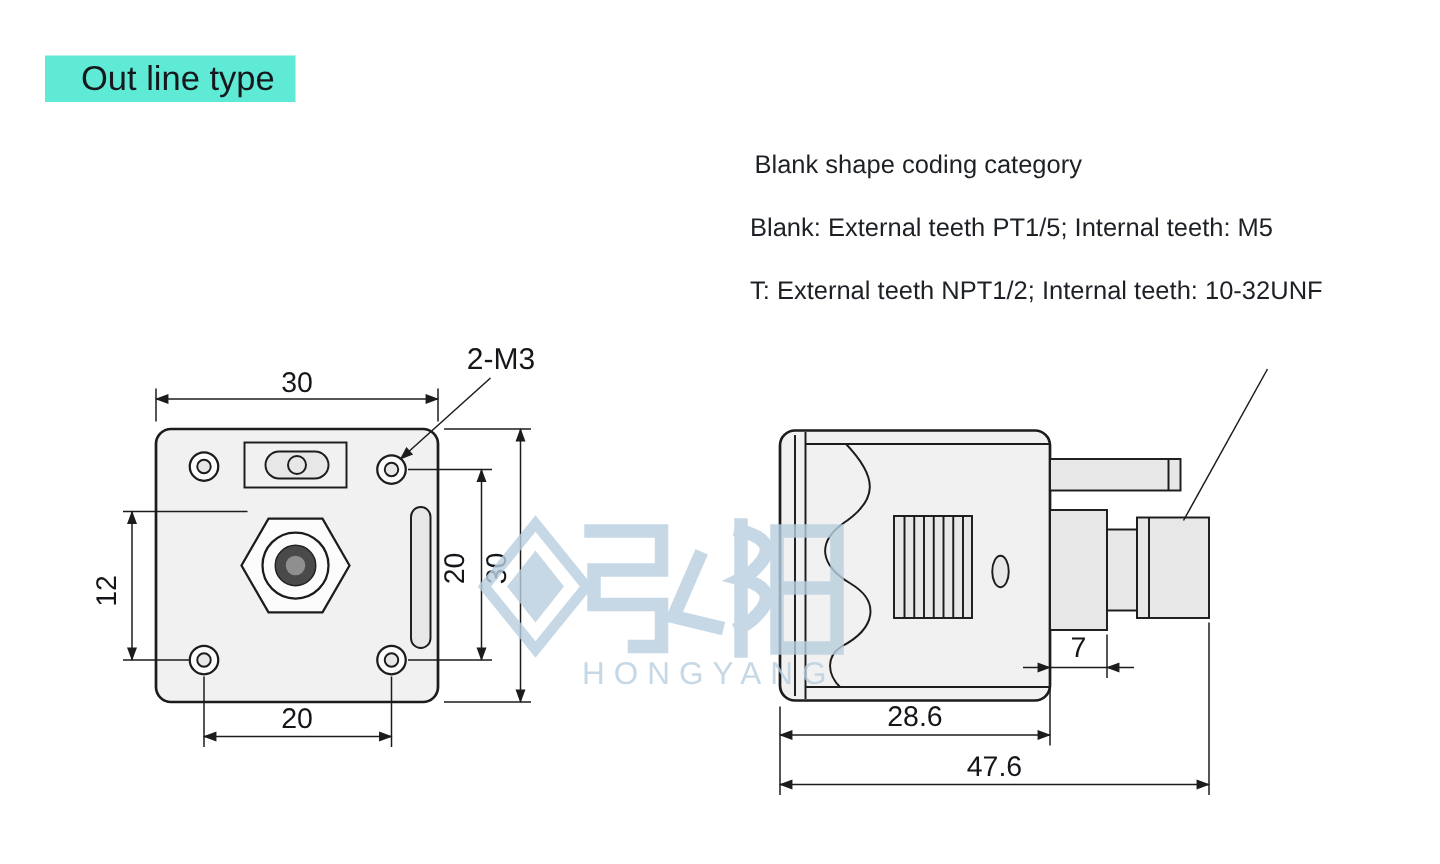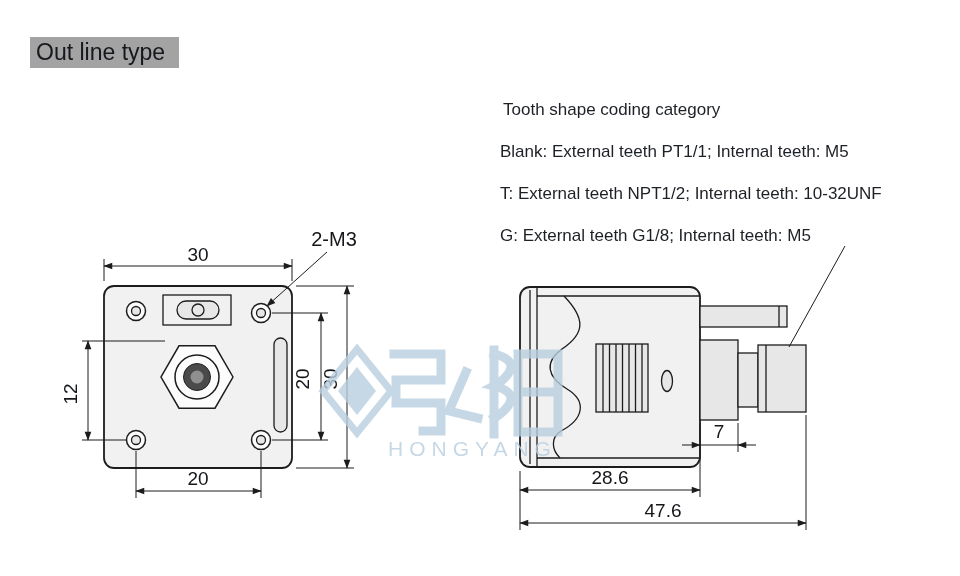--- a/index.html
+++ b/index.html
@@ -1,21 +1,21 @@
 <!DOCTYPE html>
 <html><head>
 <meta charset="utf-8">
 <style>
   * { margin:0; padding:0; box-sizing:border-box; }
   html,body { width:960px; height:576px; }
   body { background:#ffffff; font-family:"Liberation Sans", sans-serif; position:relative; overflow:hidden; }
   .title-badge {
     position:absolute; left:30px; top:37px;
-    background:#a3a3a3; color:#15181d;
-    font-size:23px; line-height:31px; padding:0 14px 0 6px;
+    background:#5eead4; color:#15181d;
+    font-size:23px; line-height:31px; padding:0 14px 0 24px;
   }
   .notes { position:absolute; left:500px; top:100px; color:#1d2025; font-size:17px; }
   .notes .nline { line-height:20px; margin-bottom:22px; white-space:nowrap; }
   .notes .heading { margin-left:3px; }
   svg.drawing { position:absolute; left:0; top:0; }
 
   .p-out  { fill:#f1f1f1; stroke:#1c1c1c; stroke-width:1.8; }
   .p-in   { fill:#e7e7e7; stroke:#1c1c1c; stroke-width:1.3; }
   .p-white{ fill:#fcfcfc; stroke:#1c1c1c; stroke-width:1.5; }
   .p-line { fill:none;    stroke:#1c1c1c; stroke-width:1.3; }
@@ -25,24 +25,23 @@
   .wm     { opacity:0.8; }
   .wm-stroke { fill:none; stroke:#b9cfdf; stroke-width:9; stroke-linecap:square; }
   .wm-latin  { font-family:"Liberation Sans",sans-serif; font-size:21px; letter-spacing:6px; fill:#b9cfdf; }
 </style>
 </head>
 <body>
 
 <div class="title-badge">Out line type</div>
 
 <div class="notes">
-  <div class="nline heading">Tooth shape coding category</div>
-  <div class="nline">Blank: External teeth PT1/1; Internal teeth: M5</div>
+  <div class="nline heading">Blank shape coding category</div>
+  <div class="nline">Blank: External teeth PT1/5; Internal teeth: M5</div>
   <div class="nline">T: External teeth NPT1/2; Internal teeth: 10-32UNF</div>
-  <div class="nline">G: External teeth G1/8; Internal teeth: M5</div>
 </div>
 
 <svg class="drawing" width="960" height="576" viewBox="0 0 960 576">
   <defs>
     <marker id="arr" viewBox="0 0 10 10" refX="9.2" refY="5" markerWidth="12" markerHeight="9" orient="auto-start-reverse">
       <path d="M0,1.3 L10,5 L0,8.7 Z" fill="#1c1c1c"></path>
     </marker>
   </defs>
 
   <g>

